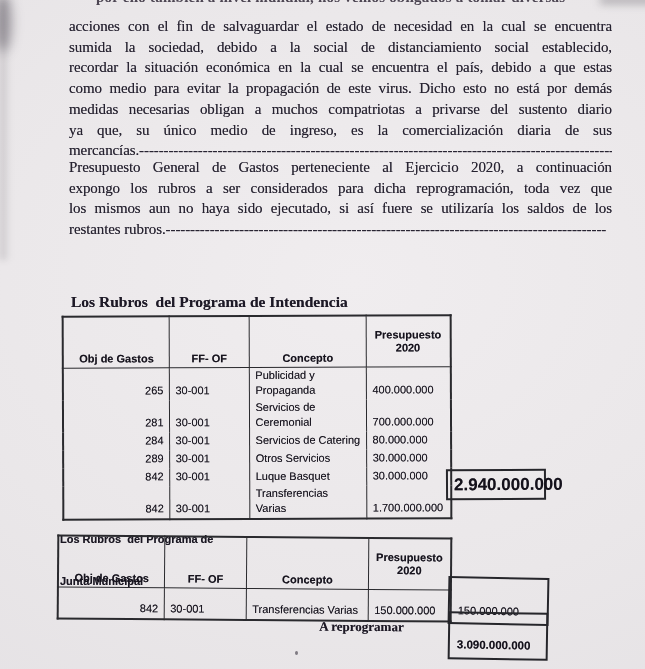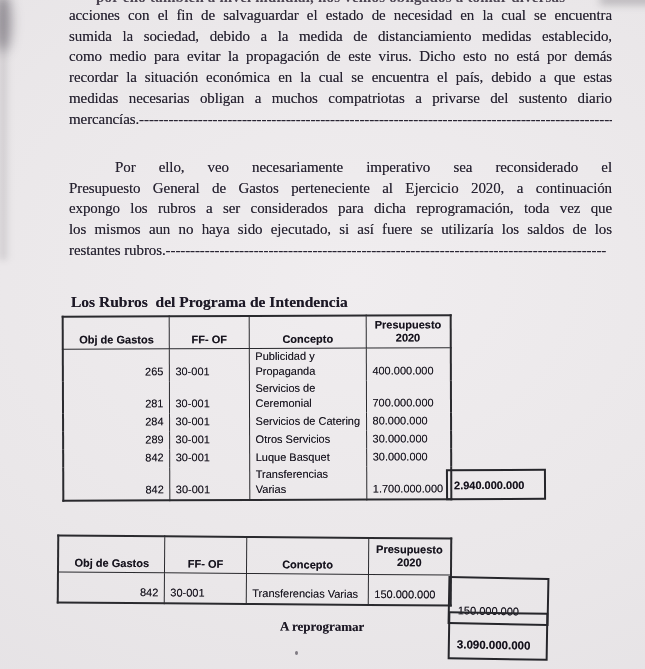--- a/index.html
+++ b/index.html
@@ -18,92 +18,92 @@
   
   .top-strip{position:absolute;left:96px;top:0;width:537px;height:9px;overflow:hidden;}
   .top-strip .clip-text{
     margin-top:-12px;font:bold 15px/18px "Liberation Serif", serif;color:#4d4653;
     white-space:nowrap;filter:blur(.4px);letter-spacing:.2px;
   }
 
   
   .para{position:absolute;left:69px;width:543px;font-size:15px;line-height:20.7px;
     letter-spacing:-.1px;text-shadow:0 0 .6px rgba(30,26,40,.55);}
-  #para1{top:5px;}
+  #para1{top:16px;}
   #para2{top:157px;}
   .tline{text-align:justify;text-align-last:justify;}
   .tline.indent{padding-left:46px;}
   .tline.last{text-align:left;text-align-last:left;white-space:nowrap;overflow:hidden;}
 
   
   .t1-title{position:absolute;left:71px;top:293px;font:bold 15.5px "Liberation Serif", serif;
     color:#1d1926;white-space:pre-wrap;text-shadow:0 0 .6px rgba(25,20,35,.6);}
   .t2-title{position:absolute;left:60px;top:504px;font:bold 11px/14px "Liberation Sans", sans-serif;
     color:#1a1722;white-space:pre-wrap;text-shadow:0 0 .4px rgba(20,16,30,.5);}
 
   
   table.doc{position:absolute;border-collapse:collapse;table-layout:fixed;
     font-family:"Liberation Sans", sans-serif;font-size:11px;color:#16131d;
     border:2px solid #2a2a2e;text-shadow:0 0 .5px rgba(18,15,28,.5);}
   #t1{left:62px;top:315px;transform:rotate(-.2deg);}
   #t2{left:57px;top:536px;transform:rotate(.45deg);}
   table.doc th, table.doc td{border-left:1.4px solid #2a2a2e;border-right:1.4px solid #2a2a2e;padding:0 5px 2px 6px;}
   table.doc thead th{border-bottom:1.4px solid #2a2a2e;font-weight:bold;text-align:center;vertical-align:bottom;padding-bottom:3px;}
-  table.doc thead th.c-pres{text-align:center;vertical-align:middle;line-height:13px;padding:2px 2px;}
+  table.doc thead th.c-pres{text-align:center;vertical-align:middle;line-height:13px;padding:12px 2px;}
   table.doc td{vertical-align:bottom;line-height:15px;}
   td.c-obj{text-align:right;padding-right:12px;}
   td.c-ff{padding-left:7px;}
   td.c-conc{padding-right:2px;margin-top:31px;}
   td.c-pres{text-align:left;padding-right:7px;}
   #t1 thead tr{height:32px;}
   #t1 tbody tr:nth-child(1){height:31px;}
   #t1 tbody tr:nth-child(2){height:30px;}
   #t1 tbody tr:nth-child(3),#t1 tbody tr:nth-child(4),#t1 tbody tr:nth-child(5){height:18px;}
   #t1 tbody tr:nth-child(6){height:27px;}
   #t2 thead tr{height:36px;}
   #t2 tbody tr{height:31px;}
 
   
   .total-box{position:absolute;border:2px solid #26262b;display:flex;
     font-family:"Liberation Sans", sans-serif;color:#14111b;text-shadow:0 0 .5px rgba(18,15,28,.5);}
   #t1-total{left:446px;top:469px;width:90px;height:27px;align-items:center;padding-left:6px;
-    font-size:11px;font-weight:bold;transform:rotate(-.3deg);}
+    font-size:17px;font-weight:bold;transform:rotate(-.3deg);}
   #t2-total{left:448px;top:577px;width:89px;height:38px;align-items:flex-end;padding:0 0 6px 8px;
     font-size:11px;font-weight:normal;transform:rotate(1.1deg);}
   #reprog-box{left:448px;top:612px;width:89px;height:37px;align-items:flex-end;padding:0 0 7px 7px;
     font-size:11.5px;font-weight:bold;transform:rotate(.9deg);}
 
-  .footer-label{position:absolute;left:280px;top:619px;width:163px;text-align:left;
+  .footer-label{position:absolute;left:280px;top:619px;width:163px;text-align:center;
     font:bold 13px "Liberation Serif", serif;color:#1c1824;transform:rotate(.3deg);
     text-shadow:0 0 .5px rgba(22,18,32,.55);}
 </style>
 </head>
 <body>
 
 <div class="page">
 
   <div class="artifact smudge-topleft"></div>
   <div class="artifact edge-left"></div>
   <div class="artifact smudge-topright"></div>
   <div class="artifact dot-artifact"></div>
 
   <div class="top-strip">
     <div class="clip-text">por ello también a nivel mundial, nos vemos obligados a tomar diversas</div>
   </div>
 
   <div class="para" id="para1">
       <div class="tline">acciones con el fin de salvaguardar el estado de necesidad en la cual se encuentra</div>
-      <div class="tline">sumida la sociedad, debido a la medida de distanciamiento medidas establecido,</div>
+      <div class="tline">sumida la sociedad, debido a la social de distanciamiento social establecido,</div>
+      <div class="tline">recordar la situación económica en la cual se encuentra el país, debido a que estas</div>
       <div class="tline">como medio para evitar la propagación de este virus. Dicho esto no está por demás</div>
-      <div class="tline">recordar la situación económica en la cual se encuentra el país, debido a que estas</div>
       <div class="tline">medidas necesarias obligan a muchos compatriotas a privarse del sustento diario</div>
+      <div class="tline">ya que, su único medio de ingreso, es la comercialización diaria de sus</div>
       <div class="tline last">mercancías.--------------------------------------------------------------------------------------------------</div>
     </div>
   <div class="para" id="para2">
-      <div class="tline indent">Por ello, veo necesariamente imperativo sea reconsiderado el</div>
       <div class="tline">Presupuesto General de Gastos perteneciente al Ejercicio 2020, a continuación</div>
       <div class="tline">expongo los rubros a ser considerados para dicha reprogramación, toda vez que</div>
       <div class="tline">los mismos aun no haya sido ejecutado, si así fuere se utilizaría los saldos de los</div>
       <div class="tline last">restantes rubros.------------------------------------------------------------------------------------------</div>
     </div>
 
   <div class="t1-title">Los Rubros  del Programa de Intendencia</div>
 
   <table class="doc" id="t1">
     <colgroup>
@@ -154,20 +154,24 @@
         <tr>
           <td class="c-obj">842</td>
           <td class="c-ff">30-001</td>
           <td class="c-conc">Transferencias Varias</td>
           <td class="c-pres">1.700.000.000</td>
         </tr>
       </tbody>
   </table>
   <div class="total-box" id="t1-total">2.940.000.000</div>
 
+  <div class="t2-title">
+    <div>Los Rubros  del Programa de</div>
+    <div>Junta Municipal</div>
+  </div>
 
   <table class="doc" id="t2">
     <colgroup>
         <col style="width:106px">
         <col style="width:82px">
         <col style="width:122px">
         <col style="width:83px">
       </colgroup>
     <thead>
       <tr>

